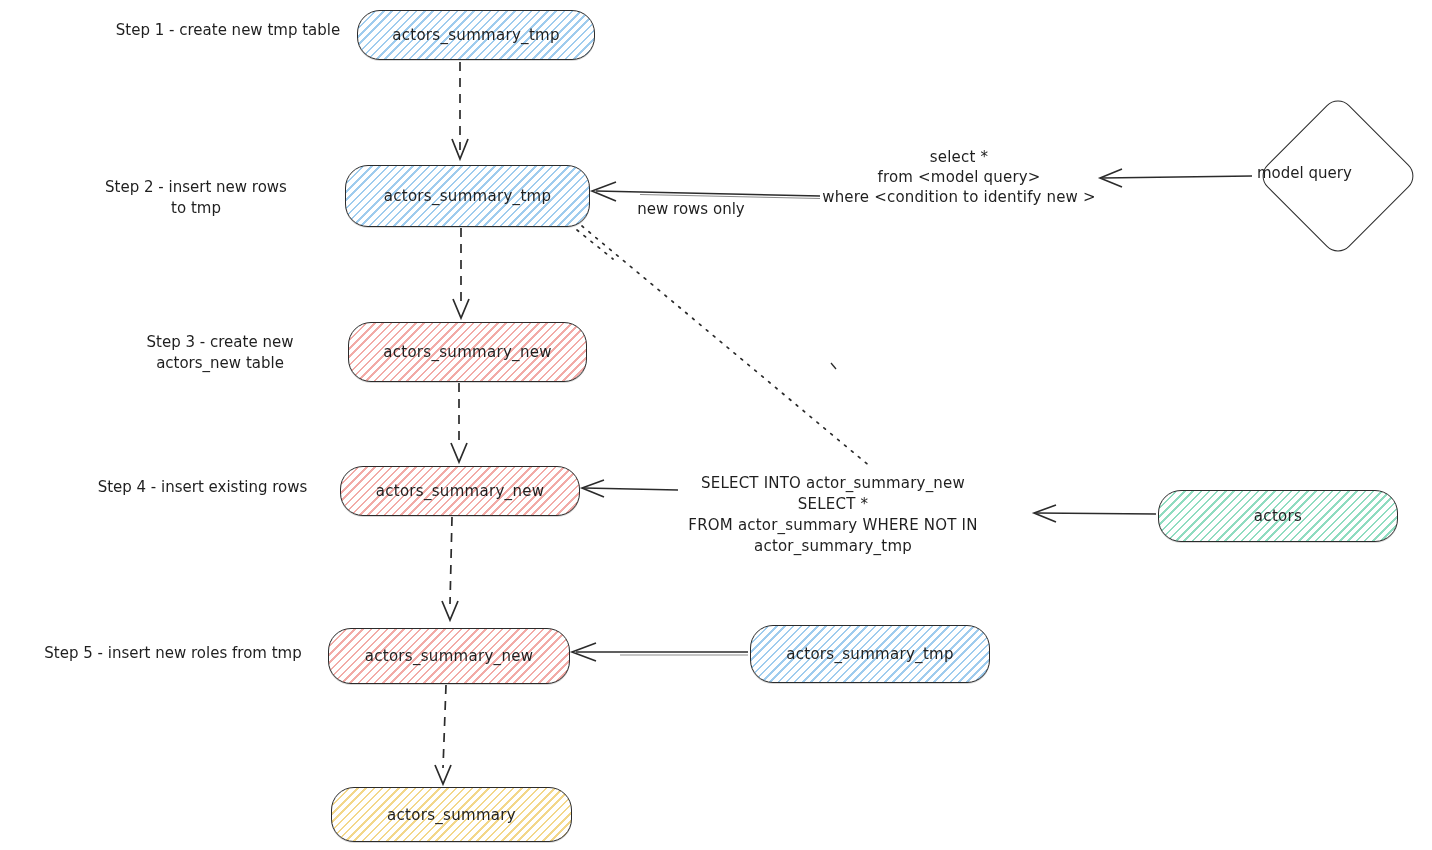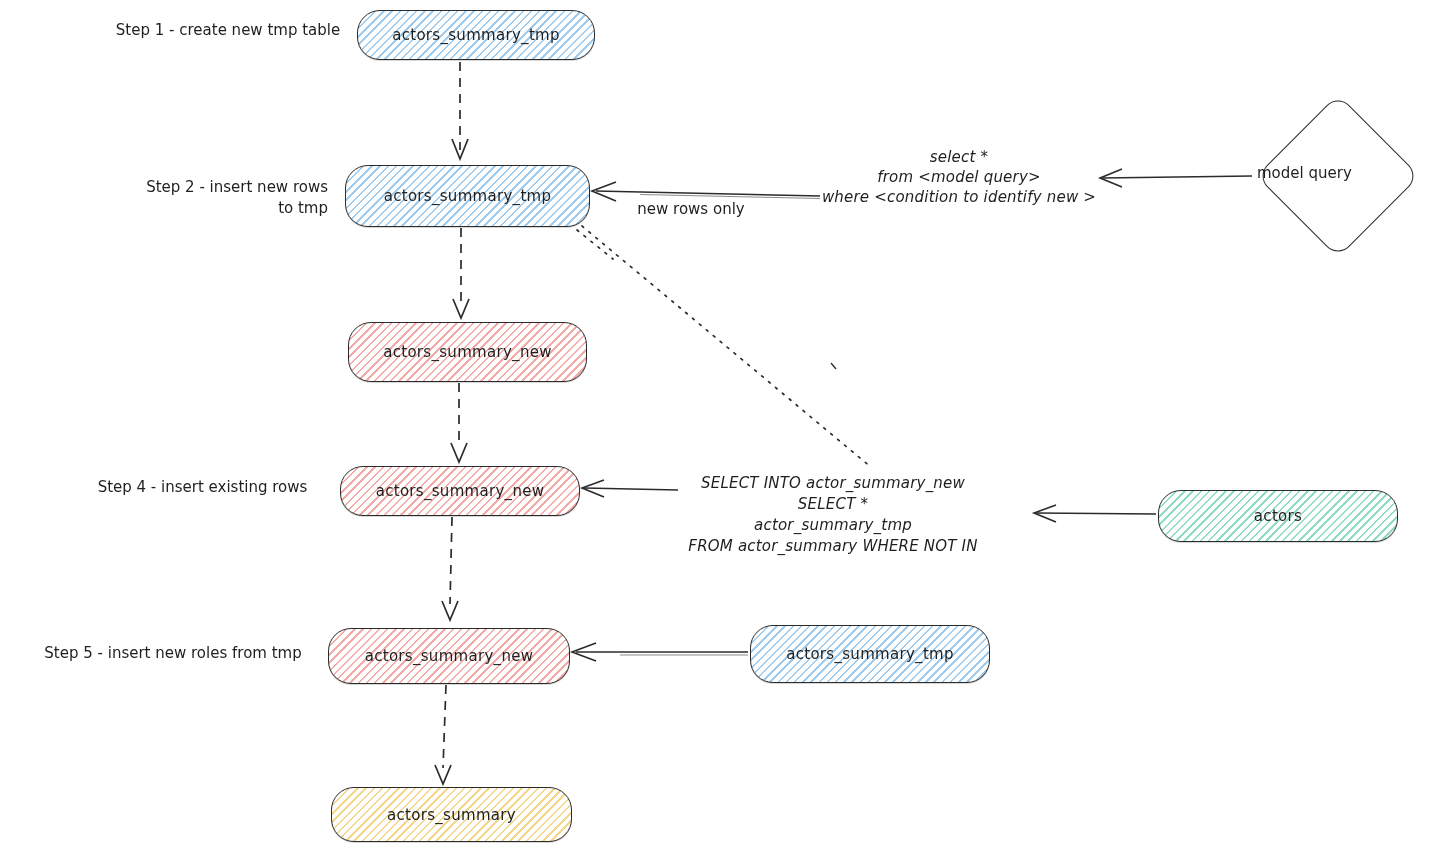--- a/index.html
+++ b/index.html
@@ -21,21 +21,21 @@
     position:absolute;left:1280px;top:118px;width:114px;height:114px;
     border:1.6px solid var(--stroke,#2b2b2b);border-radius:16px;
     transform:rotate(45deg);background:#ffffff;
   }
   .diamond-label{
     position:absolute;left:1257px;top:164px;width:160px;text-align:left;
     font-size:15px;
   }
   .step-label{position:absolute;text-align:center;font-size:15px;line-height:21px;}
   .annot{position:absolute;text-align:center;font-size:15px;line-height:21px;}
-  .annot.sql{letter-spacing:.2px;font-style:italic;}
+  .annot.sql{letter-spacing:.2px;}
   svg.overlay{position:absolute;left:0;top:0;pointer-events:none;}
   svg.overlay path, svg.overlay line{stroke:var(--stroke,#2b2b2b);fill:none;}
 </style>
 </head>
 <body>
 
 <div id="canvas">
 
   <svg class="overlay" width="1432" height="850" viewBox="0 0 1432 850">
 
@@ -119,38 +119,42 @@
   <div class="node hatch-green" style="left:1158px;top:490px;width:238px;height:50px;">
     <span>actors</span>
   </div>
   <div class="node hatch-blue" style="left:750px;top:625px;width:238px;height:56px;">
     <span>actors_summary_tmp</span>
   </div>
 
   <div class="step-label" style="left:100px;top:20px;width:256px;">
     <div>Step 1 - create new tmp table</div>
   </div>
-  <div class="step-label" style="left:122px;top:177px;width:206px;text-align:right;">
+  <div class="step-label" style="left:93px;top:177px;width:206px;">
     <div>Step 2 - insert new rows</div>
     <div>to tmp</div>
+  </div>
+  <div class="step-label" style="left:130px;top:332px;width:180px;">
+    <div>Step 3 - create new</div>
+    <div>actors_new table</div>
   </div>
   <div class="step-label" style="left:85px;top:477px;width:235px;">
     <div>Step 4 - insert existing rows</div>
   </div>
   <div class="step-label" style="left:28px;top:643px;width:290px;">
     <div>Step 5 - insert new roles from tmp</div>
   </div>
 
   <div class="annot sql" style="left:808px;top:147px;width:302px;line-height:20px;">
     <div>select *</div>
     <div>from &lt;model query&gt;</div>
     <div>where &lt;condition to identify new &gt;</div>
   </div>
   <div class="annot" style="left:636px;top:199px;width:110px;">new rows only</div>
 
   <div class="annot sql" style="left:672px;top:473px;width:322px;">
     <div>SELECT INTO actor_summary_new SELECT *</div>
+    <div>FROM actor_summary WHERE NOT IN</div>
     <div>actor_summary_tmp</div>
-    <div>FROM actor_summary WHERE NOT IN</div>
   </div>
 
 
 </div>
 
 </body></html>

